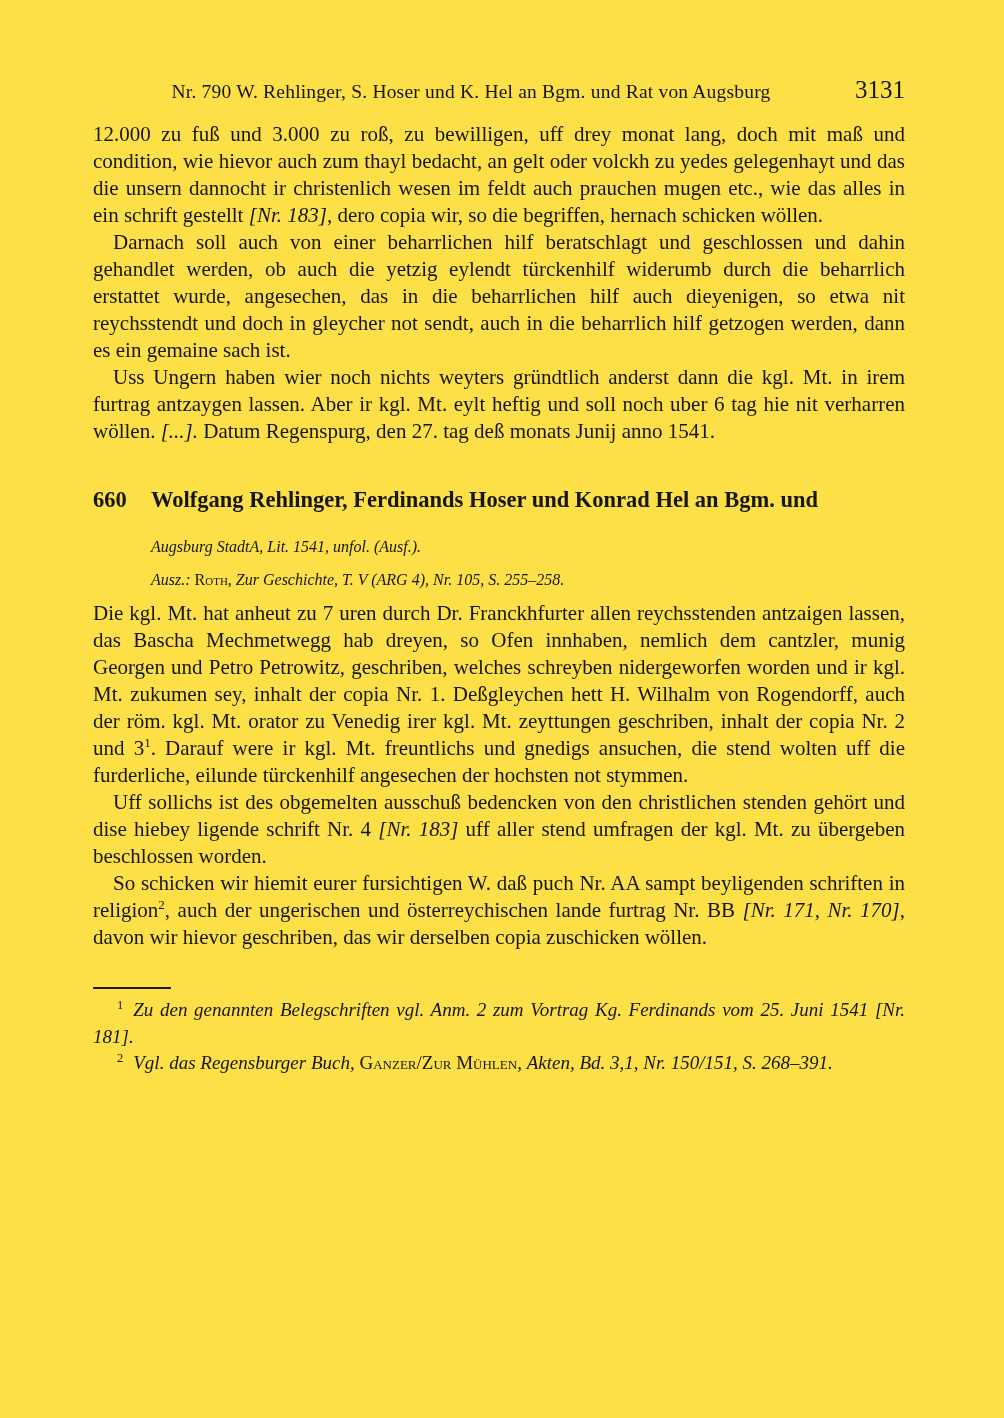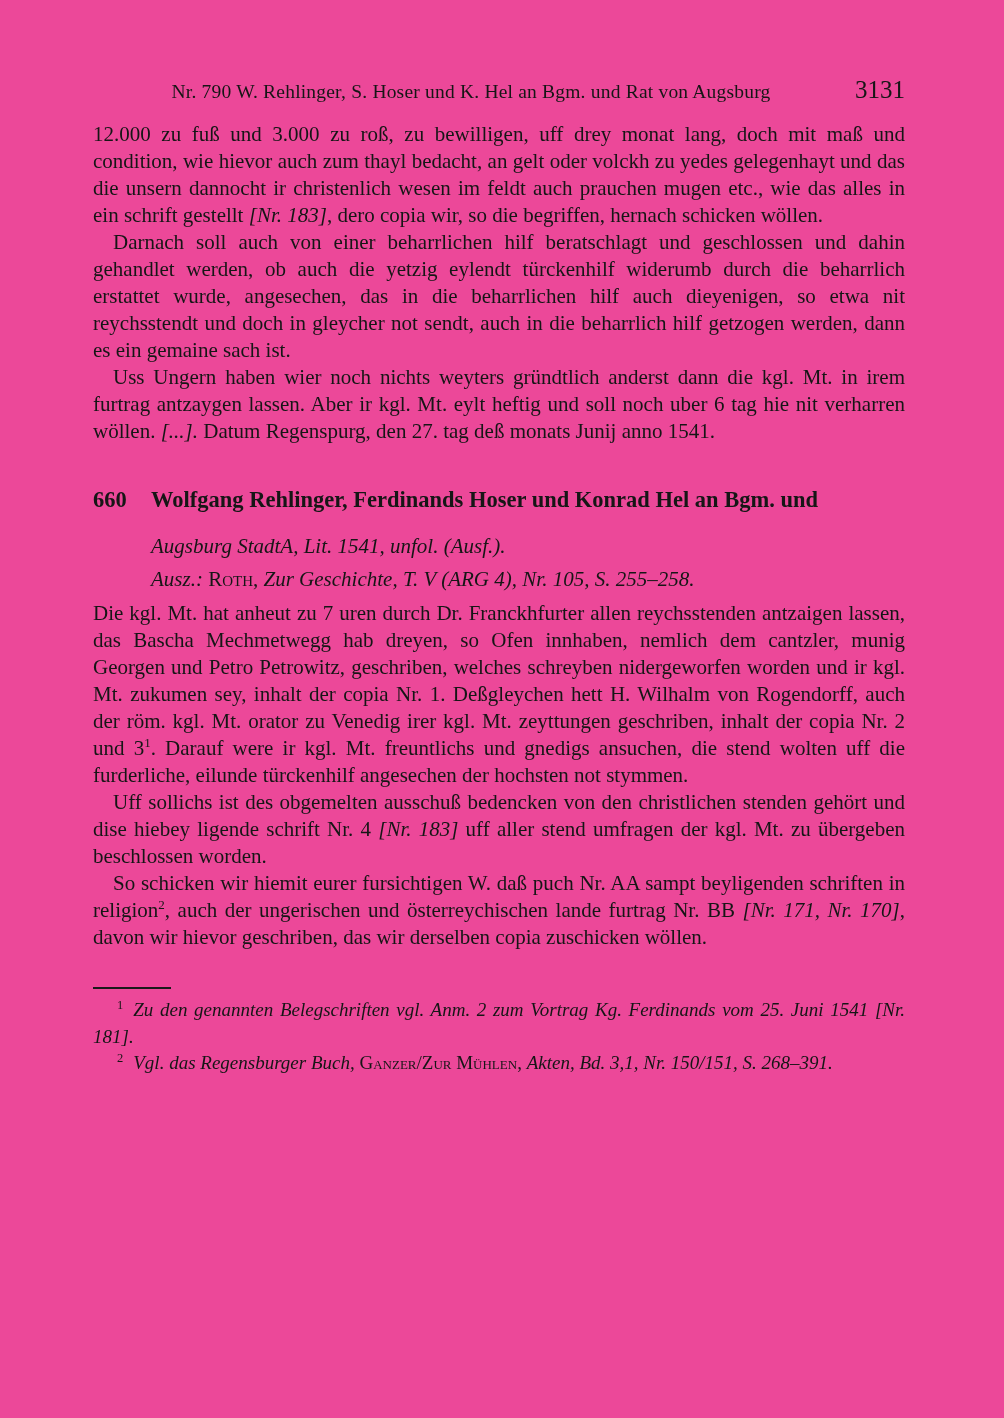--- a/index.html
+++ b/index.html
@@ -10,21 +10,21 @@
   body {
     width: 1004px;
     height: 1418px;
     font-family: "Liberation Serif", "DejaVu Serif", serif;
     color: #161616;
   }
   .page {
     position: relative;
     width: 1004px;
     height: 1418px;
-    background: #ec4899;
+    background: #fde047;
     overflow: hidden;
   }
   .text-block {
     margin-left: 93px;
     width: 812px;
   }
   
   .running-head {
     display: flex;
     align-items: baseline;
@@ -66,21 +66,21 @@
     font-size: 22.5px;
     line-height: 29px;
   }
   .entry-num { width: 58px; flex: 0 0 58px; }
   .entry-title { flex: 1; }
   .entry-sources {
     margin-left: 58px;
     margin-top: 20px;
   }
   .src-line {
-    font-size: 21px;
+    font-size: 16px;
     line-height: 25px;
     margin-bottom: 8px;
     font-family: Liberation Serif, serif;
   }
   .letter { }
   
   .footnotes { margin-top: 36px; }
   .fn-rule {
     width: 78px;
     height: 0;

